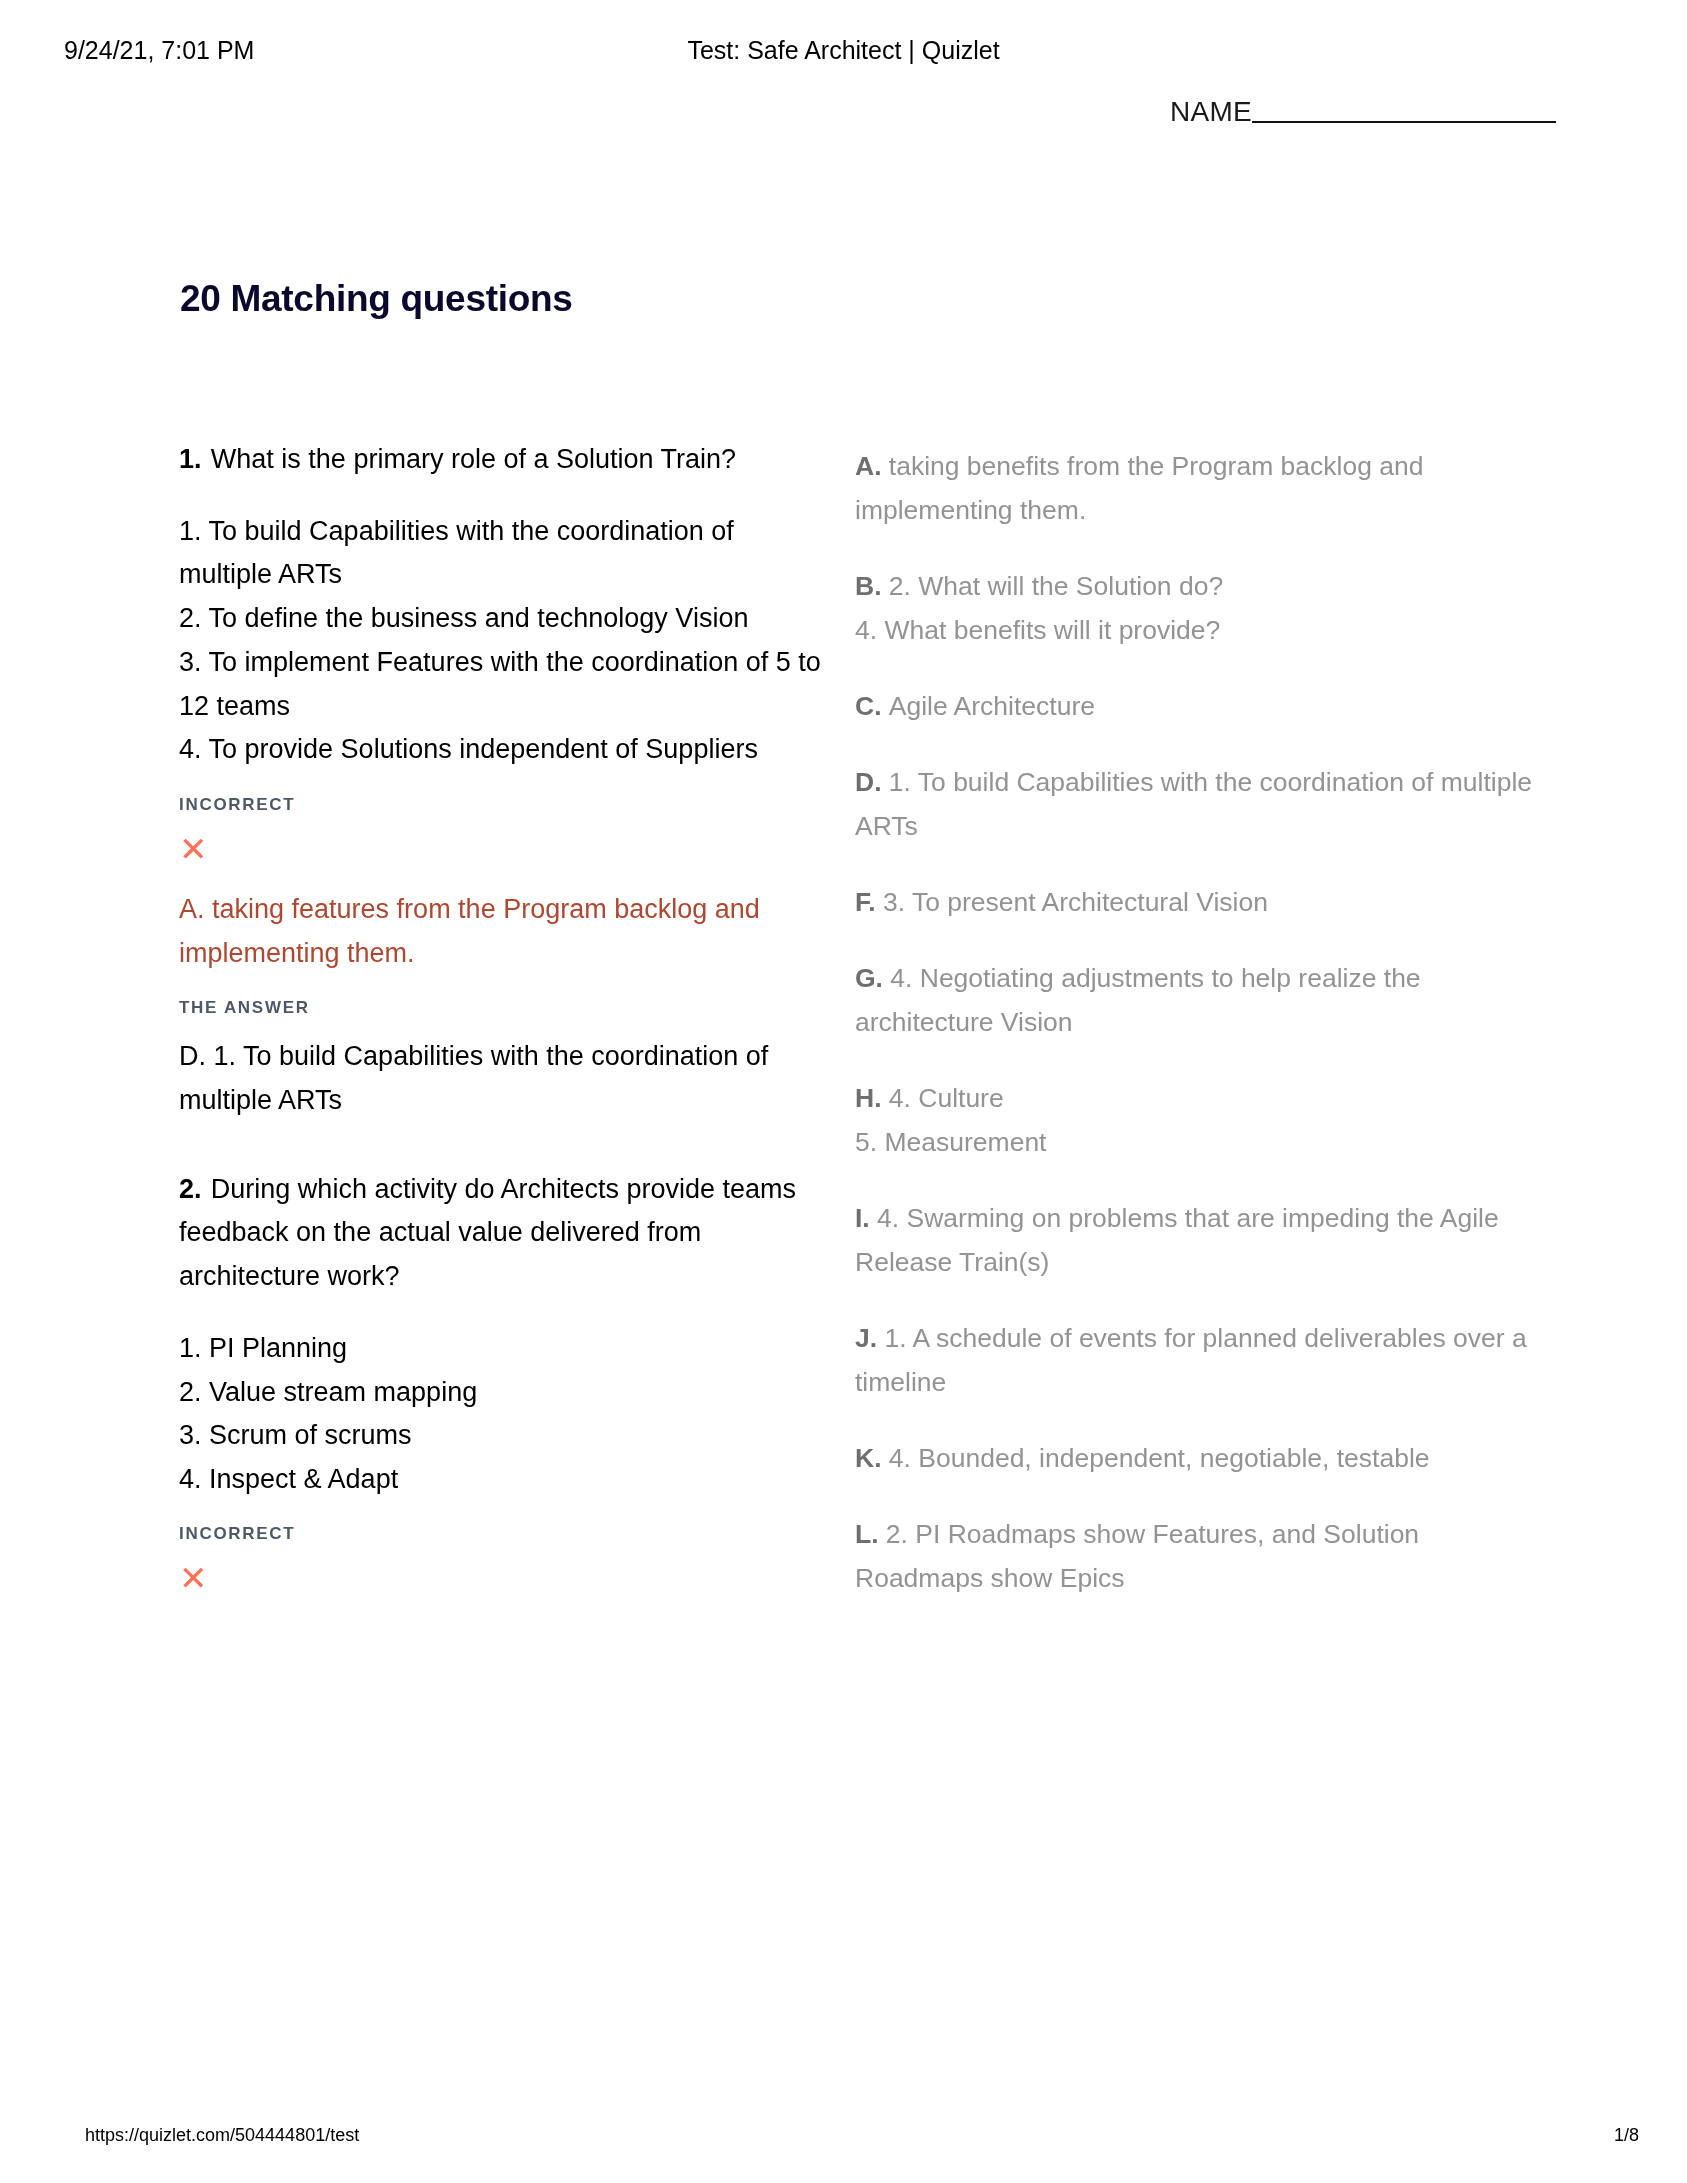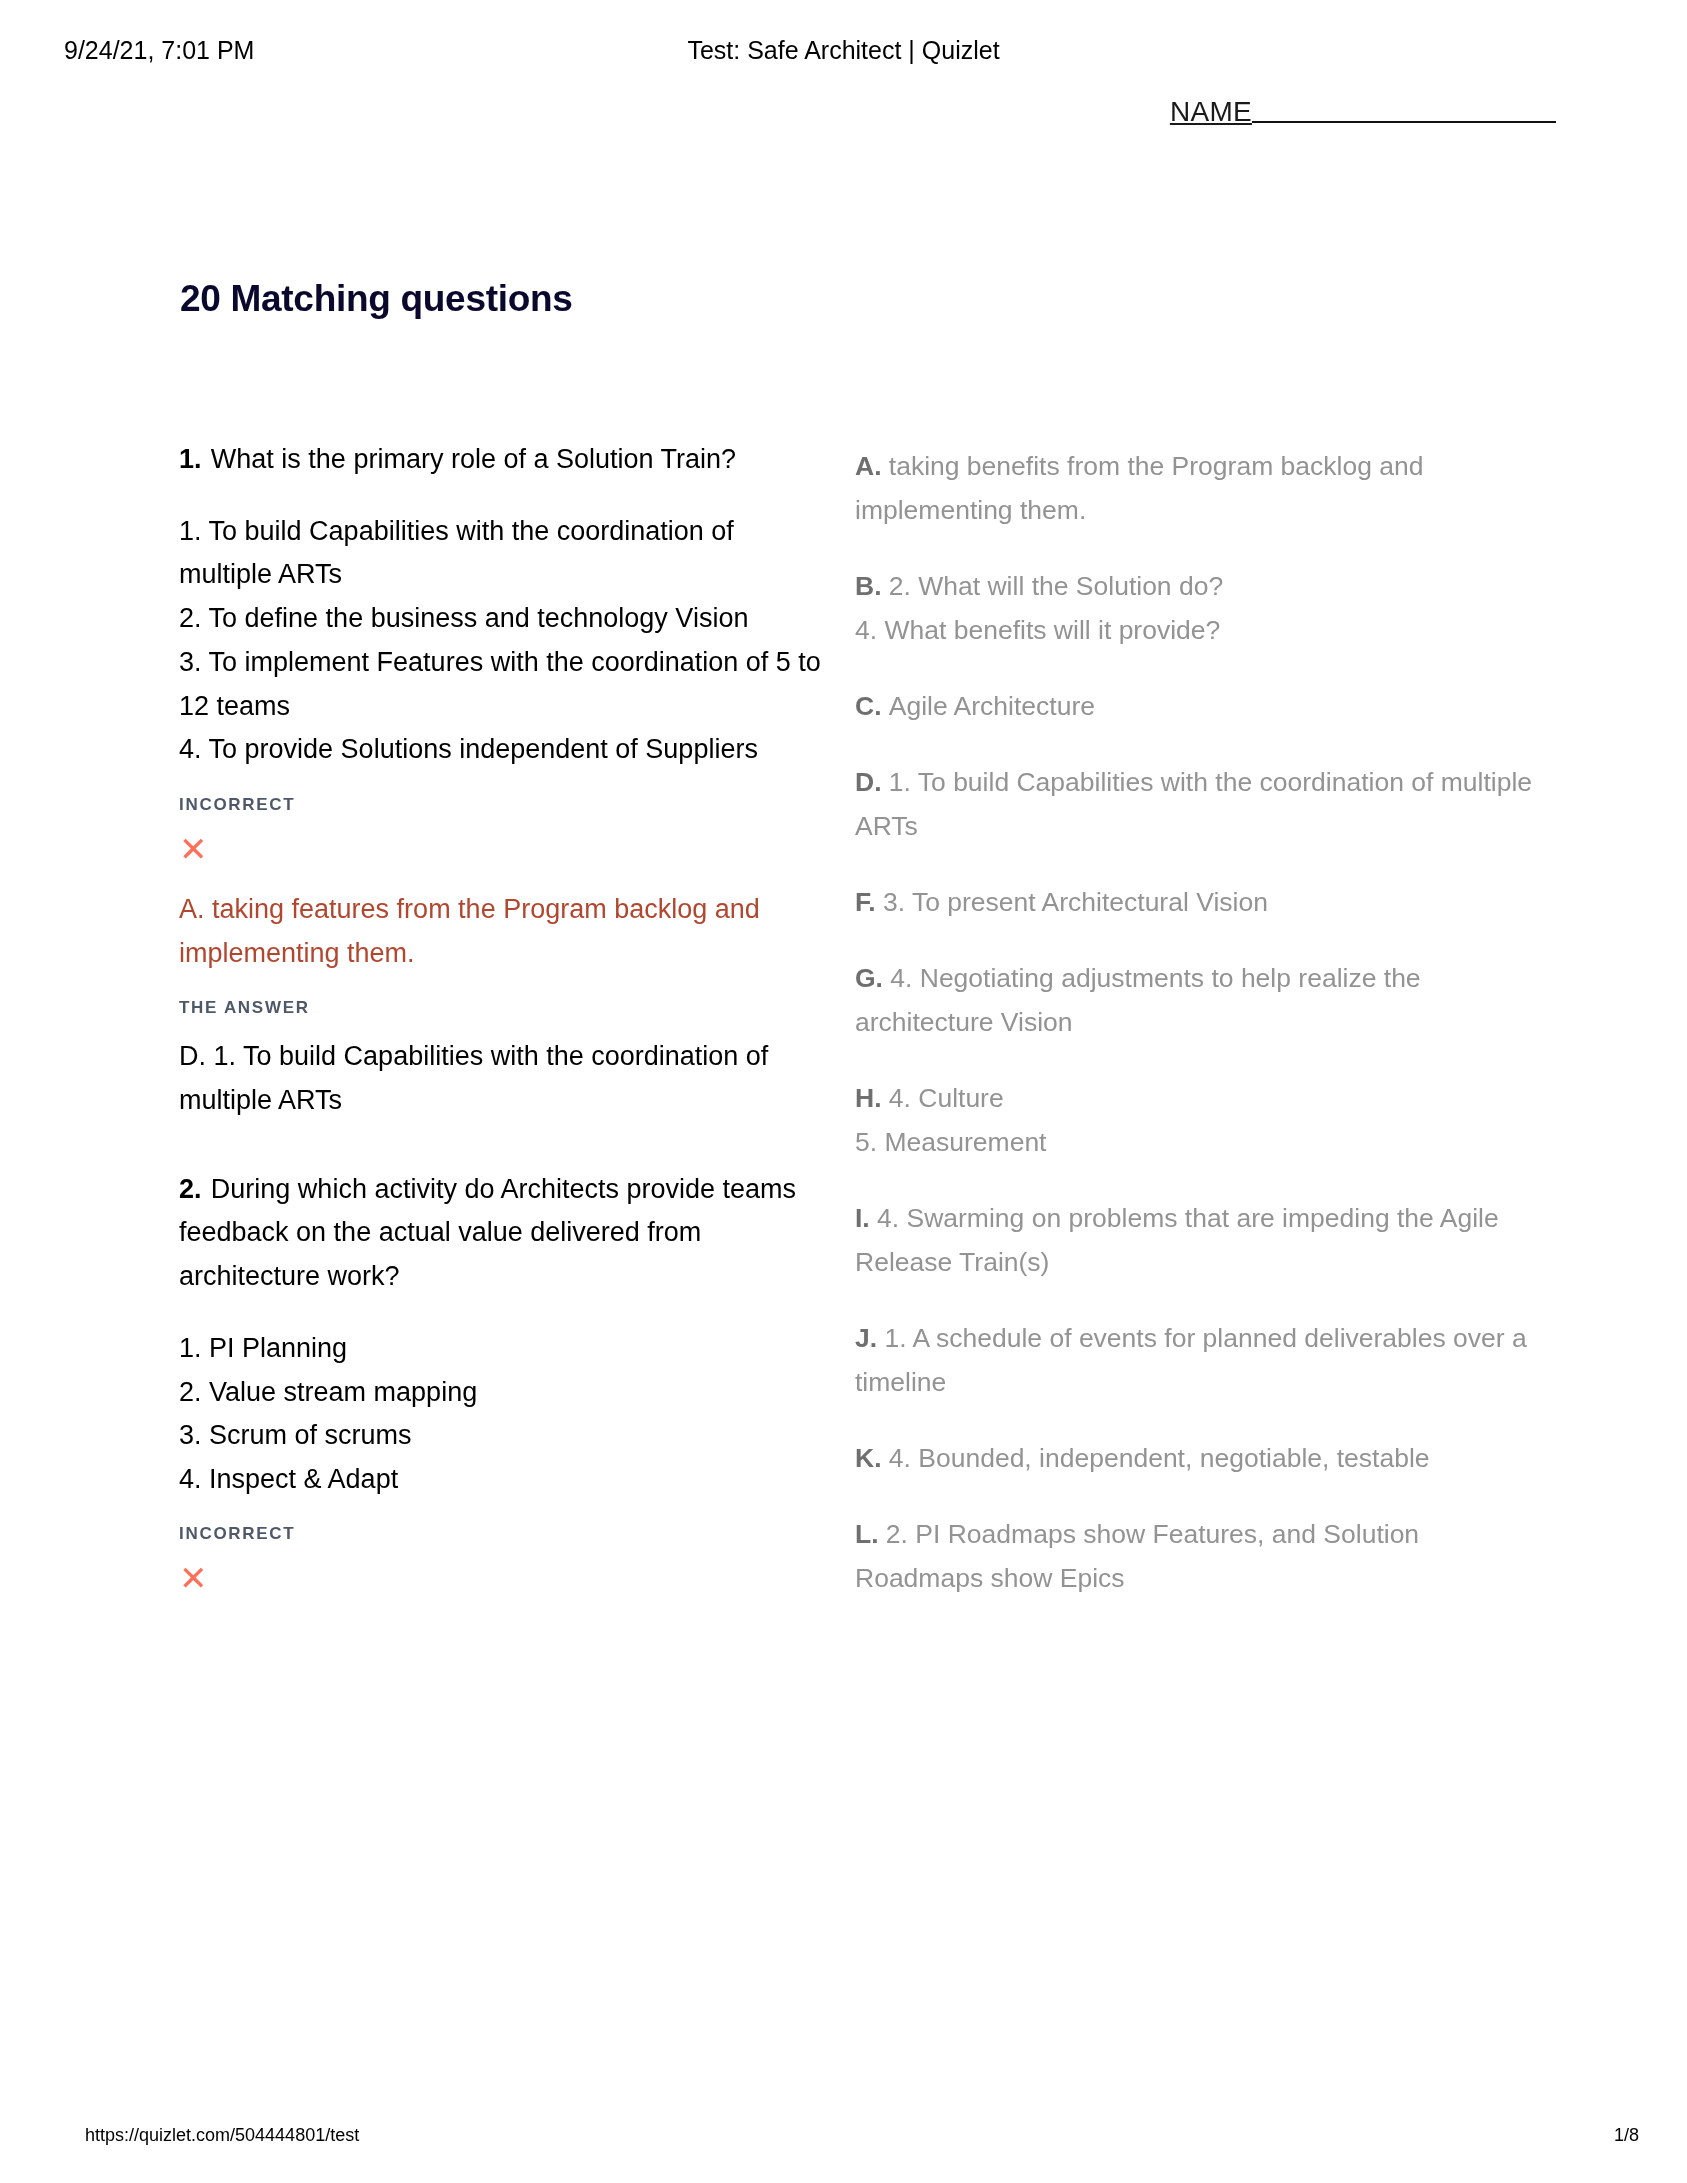--- a/index.html
+++ b/index.html
@@ -66,21 +66,21 @@
   .name-line {
     position: absolute;
     top: 98px;
     right: 131px;
     display: flex;
     align-items: flex-end;
     font-size: 28px;
     letter-spacing: 0.3px;
     color: #1a1a1a;
   }
-  .name-label { line-height: 1; text-decoration: underline; }
+  .name-label { line-height: 1; }
   .name-rule {
     width: 304px;
     height: 0;
     border-bottom: 2px solid #111;
     margin-bottom: 2.6px;
   }
 
   
   .page {
     position: absolute;

